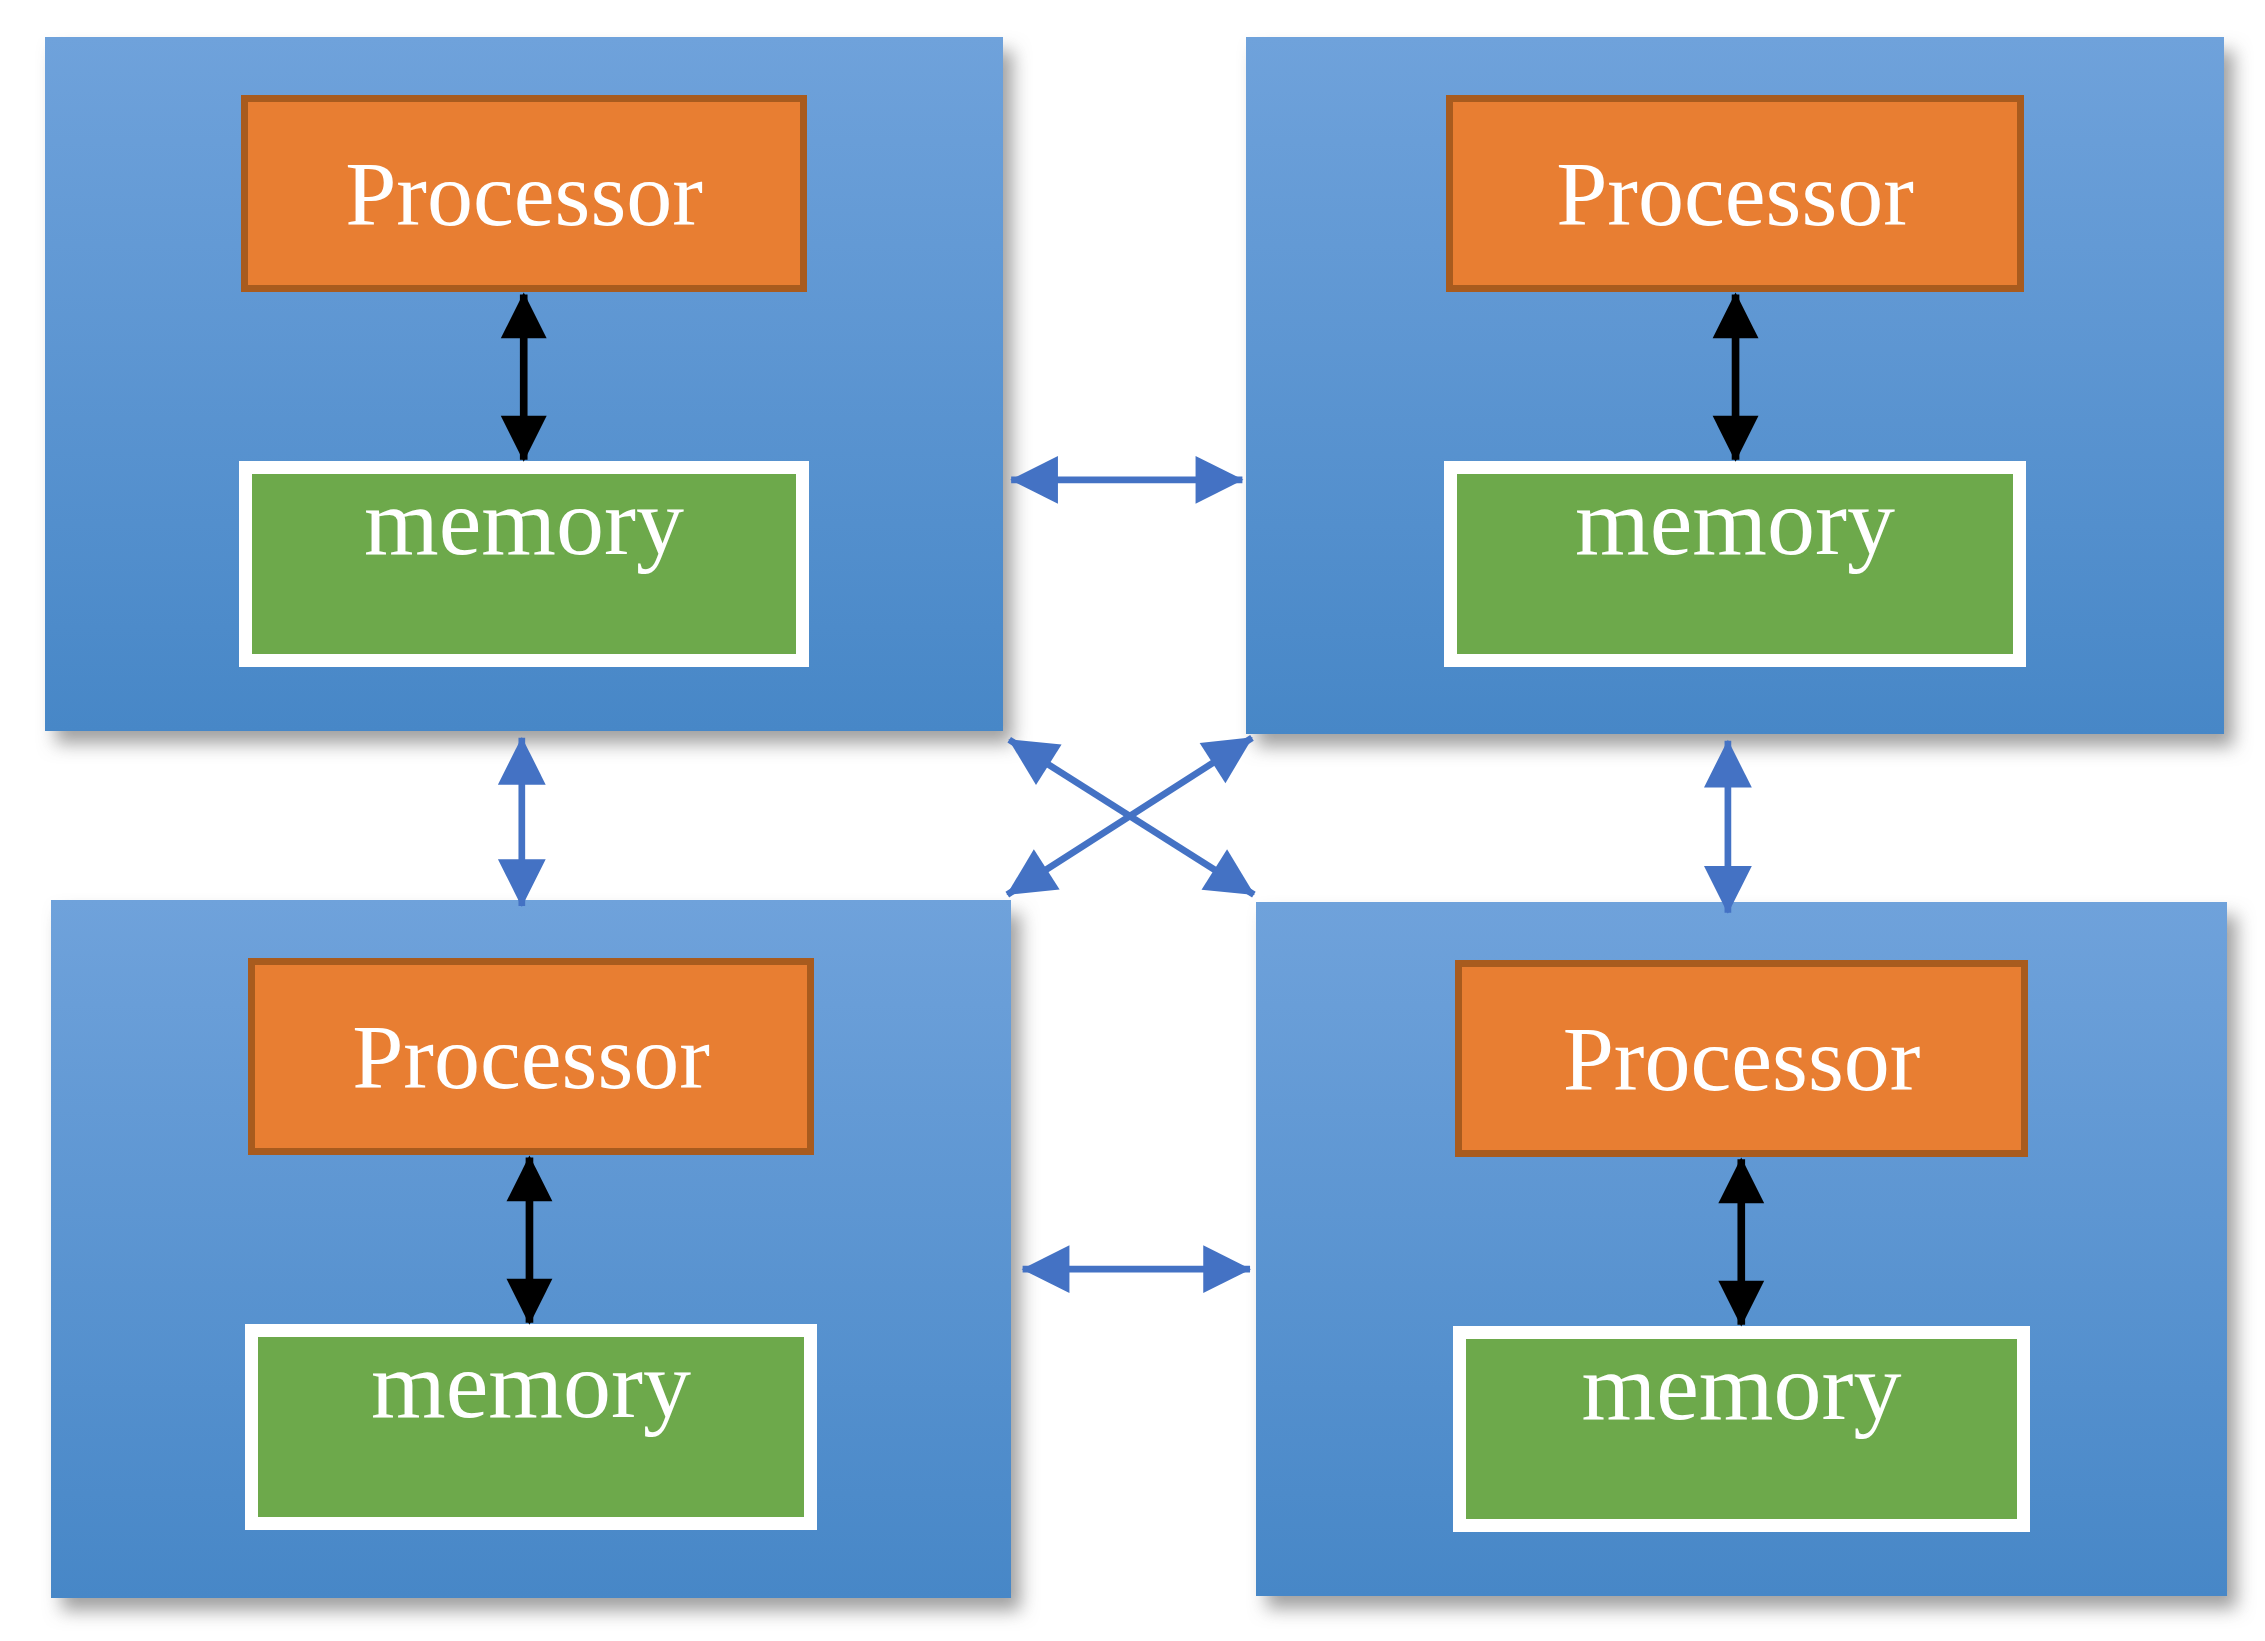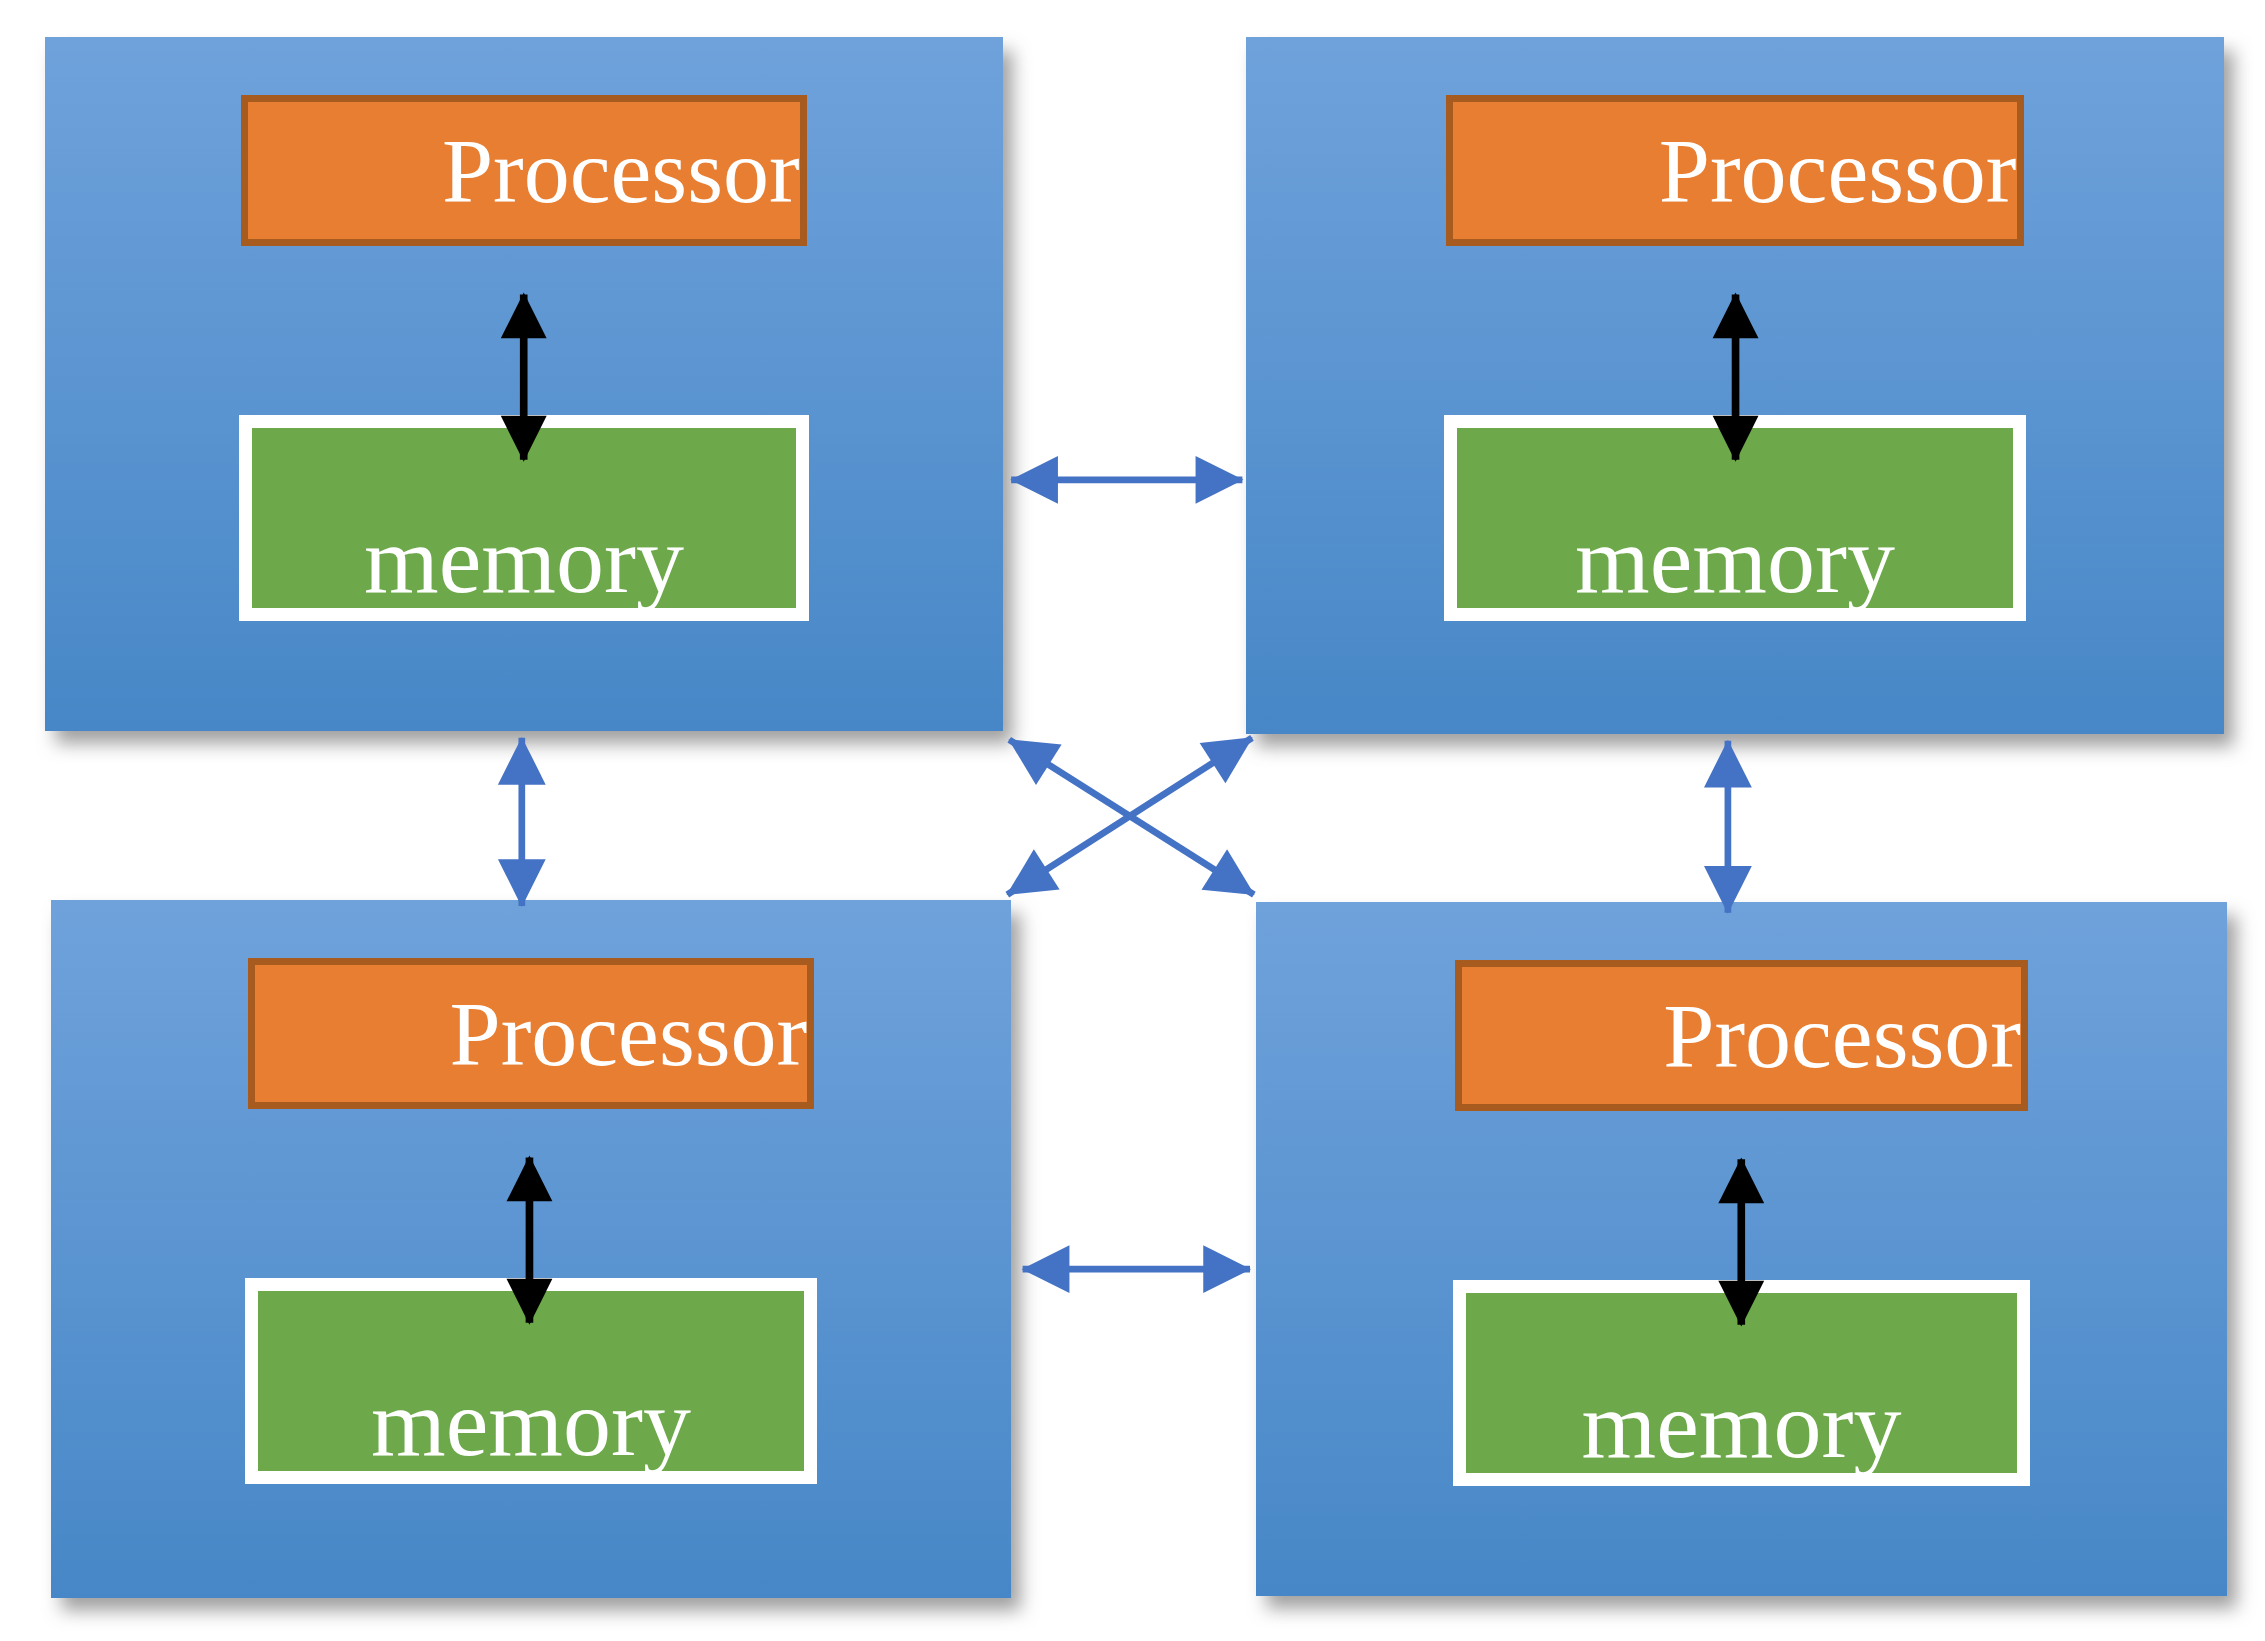--- a/index.html
+++ b/index.html
@@ -28,48 +28,48 @@
     padding-top: 58px;
   }
   .node-tl { left: 45px;   top: 37px;  width: 958px; height: 694px; }
   .node-tr { left: 1246px; top: 37px;  width: 978px; height: 697px; }
   .node-bl { left: 51px;   top: 900px; width: 960px; height: 698px; }
   .node-br { left: 1256px; top: 902px; width: 971px; height: 694px; }
 
   
   .processor {
     width: 59%;
-    height: 151px;
+    height: 197px;
     box-sizing: border-box;
     background: var(--processor-fill, #E87E32);
     border: 7.6px solid var(--processor-border, #A85B1E);
     display: flex;
     align-items: center;
-    justify-content: flex-end;
+    justify-content: center;
     flex: 0 0 auto;
   }
   .processor .label {
     color: var(--label-text, #ffffff);
     font-size: 92px;
     line-height: 1;
     white-space: nowrap;
   }
 
   
   .intra-gap { height: 169px; flex: 0 0 auto; }
 
   
   .memory {
     width: 59.5%;
     height: 206px;
     box-sizing: border-box;
     background: var(--memory-fill, #6DA94B);
     border: 13.4px solid var(--memory-border, #ffffff);
     display: flex;
-    align-items: flex-end;
+    align-items: flex-start;
     justify-content: center;
     flex: 0 0 auto;
   }
   .memory .label {
     color: var(--label-text, #ffffff);
     font-size: 96px;
     line-height: 1;
     white-space: nowrap;
   }
 

